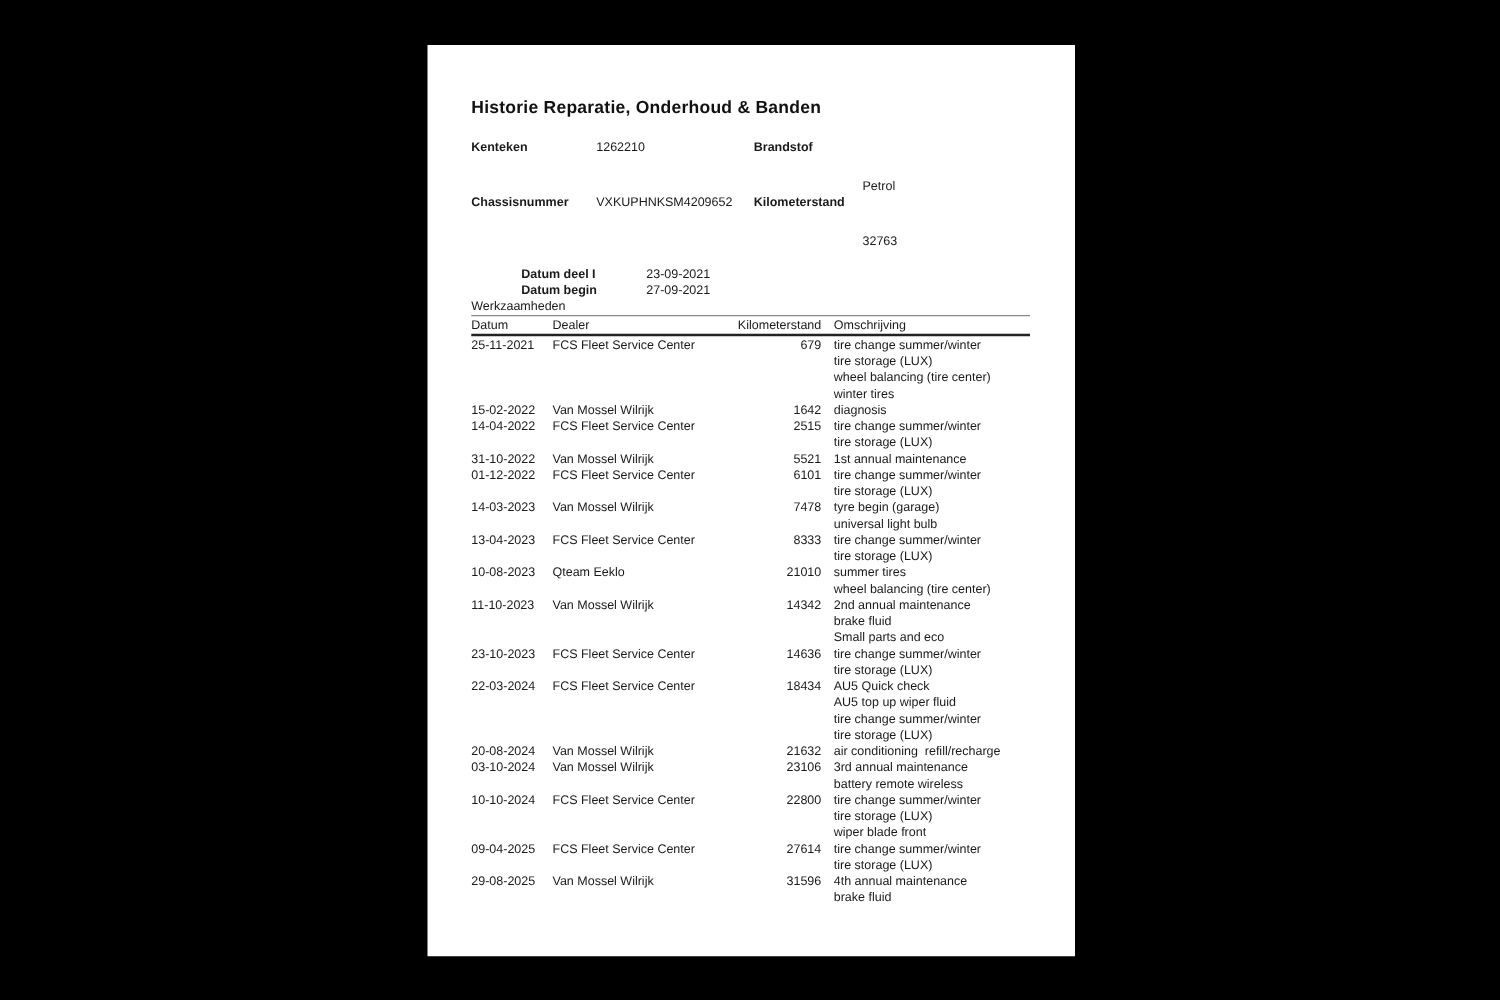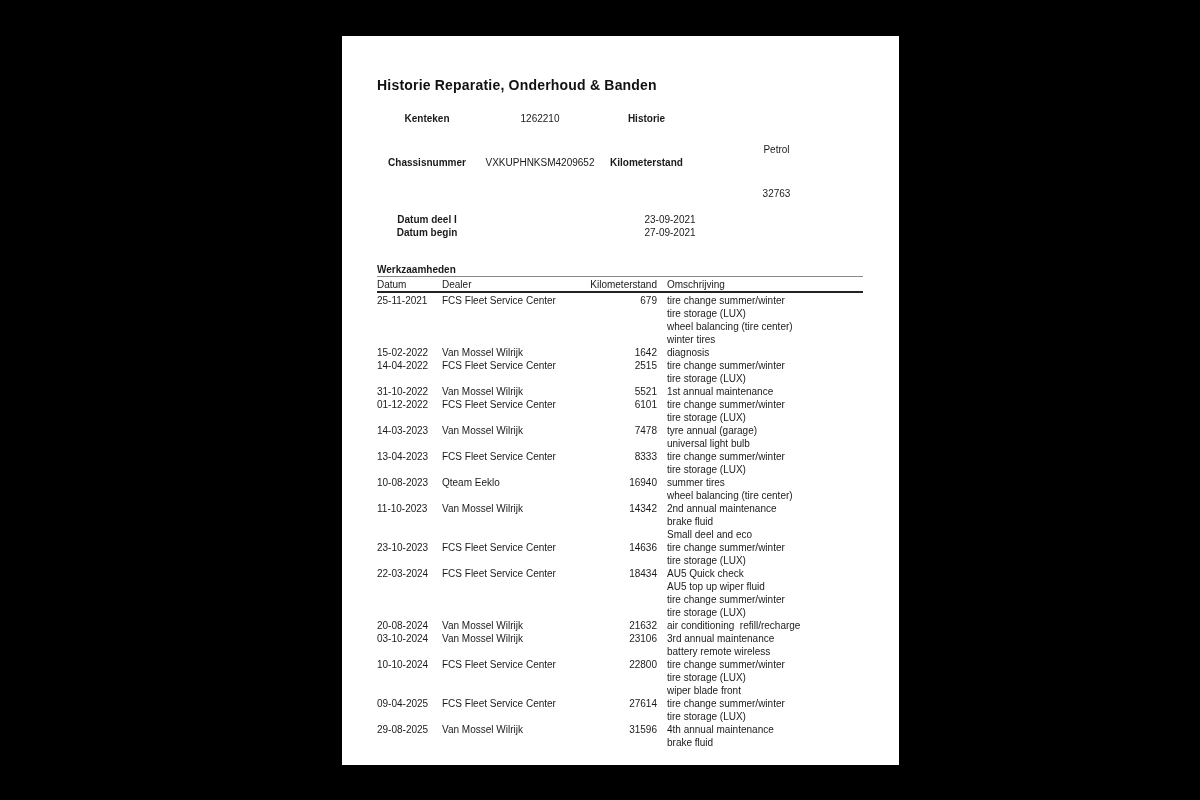--- a/index.html
+++ b/index.html
@@ -14,51 +14,51 @@
   .viewport {
     position: relative;
     width: 1200px;
     height: 800px;
     background: #000000;
   }
   .page {
     position: absolute;
     left: 342px;
     top: 36px;
-    width: 557px;
+    width: 518px;
     height: 729px;
     background: #ffffff;
     box-sizing: border-box;
     padding: 0 36px 0 35px;
     color: #1a1a1a;
   }
   .doc-title {
     margin: 41px 0 0 0;
     font-size: 14px;
     line-height: 17px;
     font-weight: bold;
     color: #111111;
     letter-spacing: 0.2px;
     white-space: nowrap;
   }
-  .info-block { font-size: 10px; line-height: 13px; text-align: center; }
+  .info-block { font-size: 10px; line-height: 13px; }
   .info-block.b1 { margin-top: 18px; }
   .info-block.b2 { margin-top: 12px; }
-  .info-block.b3 { margin-top: 13px; }
+  .info-block.b3 { margin-top: 13px; margin-left: 40px; }
   .irow { display: flex; }
   .ilabel  { width: 100px; font-weight: bold; flex: 0 0 auto; }
   .ivalue  { width: 126px; flex: 0 0 auto; white-space: pre-wrap; }
   .ilabel2 { width: 87px;  font-weight: bold; flex: 0 0 auto; }
   .ivalue2 { flex: 1; white-space: pre-wrap; margin-top: 31px; }
   .ivalue.wide { width: auto; flex: 1; white-space: pre; }
   .section-title {
-    margin-top: 24px;
+    margin-top: 0;
     font-size: 10px;
     line-height: 13px;
-    font-weight: bold;
+    font-weight: normal;
   }
   .thead {
     display: flex;
     font-size: 10px;
     line-height: 13px;
     border-top: 1px solid #8a8a8a;
     border-bottom: 2px solid #222222;
     padding-top: 1px;
   }
   .tbody { font-size: 10px; line-height: 13px; padding-top: 1px; }
@@ -74,21 +74,21 @@
 
 <div class="viewport">
   <div class="page">
 
     <h1 class="doc-title">Historie Reparatie, Onderhoud &amp; Banden</h1>
 
     <div class="info-block b1">
       <div class="irow">
         <span class="ilabel">Kenteken</span>
         <span class="ivalue">1262210</span>
-        <span class="ilabel2">Historie</span>
+        <span class="ilabel2">Brandstof</span>
         <span class="ivalue2">Petrol</span>
       </div>
       <div class="irow">
         <span class="ilabel">Chassisnummer</span>
         <span class="ivalue">VXKUPHNKSM4209652</span>
         <span class="ilabel2">Kilometerstand</span>
         <span class="ivalue2">32763</span>
       </div>
     </div>
 
@@ -141,39 +141,39 @@
         <div class="trow">
           <div class="c-datum">01-12-2022</div>
           <div class="c-dealer">FCS Fleet Service Center</div>
           <div class="c-km">6101</div>
           <div class="c-oms"><div class="oms-line">tire change summer/winter</div><div class="oms-line">tire storage (LUX)</div></div>
         </div>
         <div class="trow">
           <div class="c-datum">14-03-2023</div>
           <div class="c-dealer">Van Mossel Wilrijk</div>
           <div class="c-km">7478</div>
-          <div class="c-oms"><div class="oms-line">tyre annual (garage)</div><div class="oms-line">universal light bulb</div></div>
+          <div class="c-oms"><div class="oms-line">tyre begin (garage)</div><div class="oms-line">universal light bulb</div></div>
         </div>
         <div class="trow">
           <div class="c-datum">13-04-2023</div>
           <div class="c-dealer">FCS Fleet Service Center</div>
           <div class="c-km">8333</div>
           <div class="c-oms"><div class="oms-line">tire change summer/winter</div><div class="oms-line">tire storage (LUX)</div></div>
         </div>
         <div class="trow">
           <div class="c-datum">10-08-2023</div>
           <div class="c-dealer">Qteam Eeklo</div>
-          <div class="c-km">16940</div>
+          <div class="c-km">21010</div>
           <div class="c-oms"><div class="oms-line">summer tires</div><div class="oms-line">wheel balancing (tire center)</div></div>
         </div>
         <div class="trow">
           <div class="c-datum">11-10-2023</div>
           <div class="c-dealer">Van Mossel Wilrijk</div>
           <div class="c-km">14342</div>
-          <div class="c-oms"><div class="oms-line">2nd annual maintenance</div><div class="oms-line">brake fluid</div><div class="oms-line">Small deel and eco</div></div>
+          <div class="c-oms"><div class="oms-line">2nd annual maintenance</div><div class="oms-line">brake fluid</div><div class="oms-line">Small parts and eco</div></div>
         </div>
         <div class="trow">
           <div class="c-datum">23-10-2023</div>
           <div class="c-dealer">FCS Fleet Service Center</div>
           <div class="c-km">14636</div>
           <div class="c-oms"><div class="oms-line">tire change summer/winter</div><div class="oms-line">tire storage (LUX)</div></div>
         </div>
         <div class="trow">
           <div class="c-datum">22-03-2024</div>
           <div class="c-dealer">FCS Fleet Service Center</div>

